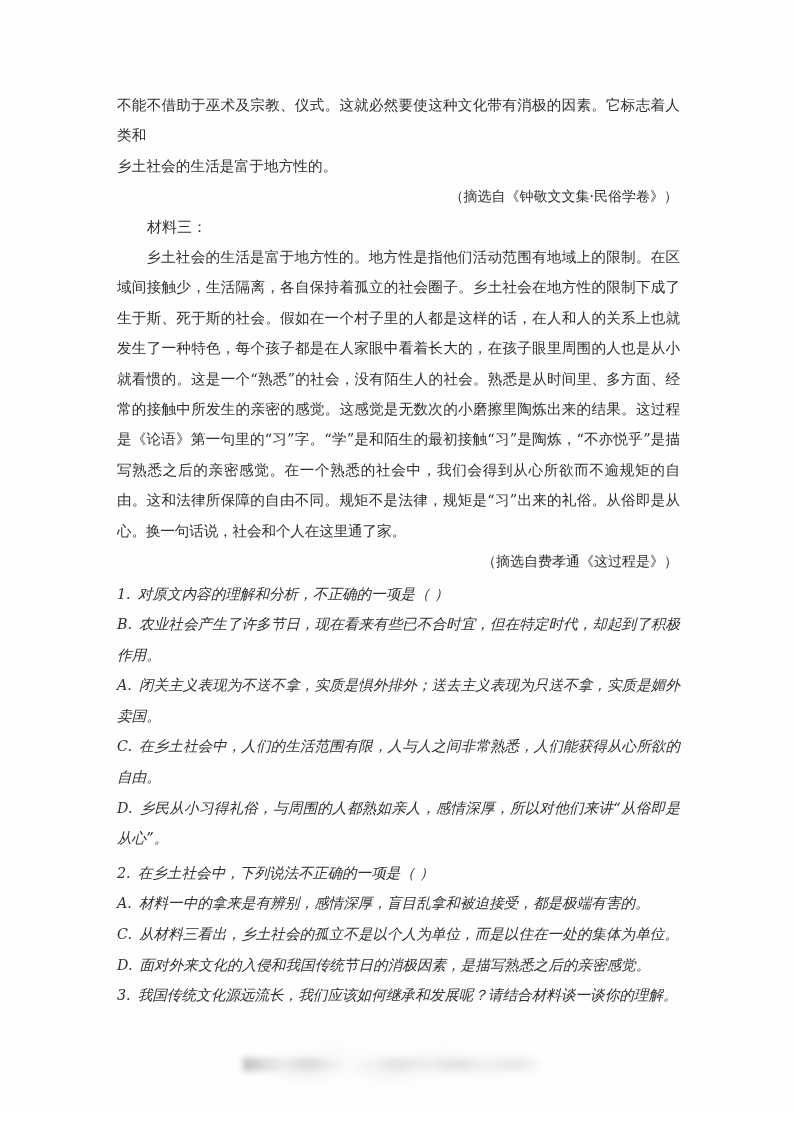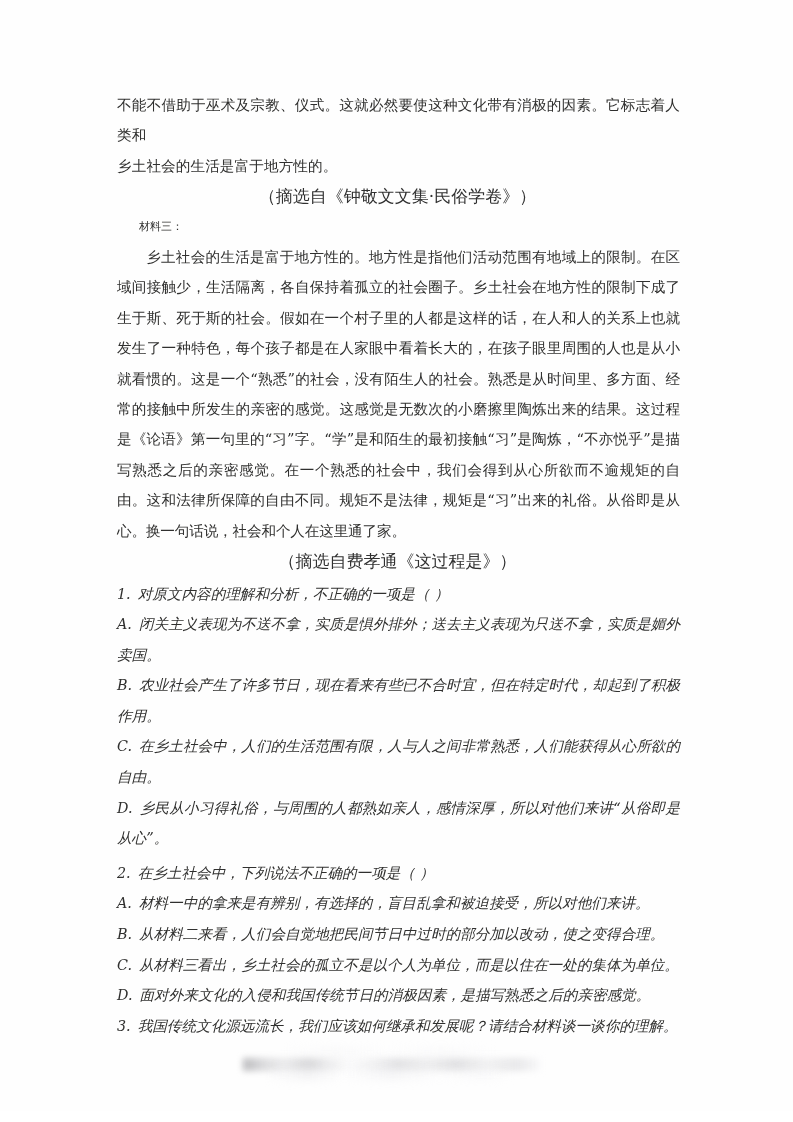--- a/index.html
+++ b/index.html
@@ -41,30 +41,30 @@
     text-justify: inter-ideograph;
     letter-spacing: 0.1px;
     color: #30302f;
     margin: 0;
   }
   .para.indent { text-indent: 2em; }
 
   .tight { letter-spacing: -0.15px; }
 
   .cite {
-    font-size: 17px;
+    font-size: 14px;
     line-height: 30.4px;
-    text-align: center;
+    text-align: right;
     color: #313131;
     margin: 0;
     padding-right: 2px;
   }
 
   .label-line {
-    font-size: 11px;
+    font-size: 15px;
     line-height: 30.4px;
     color: #30302f;
     margin: 0;
     text-indent: 2em;
   }
 
   
   .q-block { margin: 0; }
 
   .q-line {
@@ -167,44 +167,41 @@
 
     <p class="cite">（摘选自费孝通《这过程是》）</p>
 
     <div class="spacer-2"></div>
 
     <div class="q-block">
       <p class="q-line">
         <span class="marker">1.</span><span class="marker-gap"></span><span>对原文内容的理解和分析，不正确的一项是（    ）</span>
       </p>
       <p class="q-line">
+        <span class="marker">B.</span><span class="marker-gap"></span><span>农业社会产生了许多节日，现在看来有些已不合时宜，但在特定时代，却起到了积极作用。</span>
+      </p>
+      <p class="q-line">
         <span class="marker">A.</span><span class="marker-gap"></span><span>闭关主义表现为不送不拿，实质是惧外排外；送去主义表现为只送不拿，实质是媚外卖国。</span>
       </p>
       <p class="q-line">
-        <span class="marker">B.</span><span class="marker-gap"></span><span>农业社会产生了许多节日，现在看来有些已不合时宜，但在特定时代，却起到了积极作用。</span>
-      </p>
-      <p class="q-line">
         <span class="marker">C.</span><span class="marker-gap"></span><span>在乡土社会中，人们的生活范围有限，人与人之间非常熟悉，人们能获得从心所欲的自由。</span>
       </p>
       <p class="q-line">
         <span class="marker">D.</span><span class="marker-gap"></span><span>乡民从小习得礼俗，与周围的人都熟如亲人，感情深厚，所以对他们来讲“从俗即是从心”。</span>
       </p>
     </div>
 
     <div class="spacer-4"></div>
 
     <div class="q-block">
       <p class="q-line">
         <span class="marker">2.</span><span class="marker-gap"></span><span>在乡土社会中，下列说法不正确的一项是（    ）</span>
       </p>
       <p class="q-line">
-        <span class="marker">A.</span><span class="marker-gap"></span><span>材料一中的拿来是有辨别，有选择的，盲目乱拿和被迫接受，所以对他们来讲。</span>
-      </p>
-      <p class="q-line">
-        <span class="marker">B.</span><span class="marker-gap"></span><span>从材料二来看，人们会自觉地把民间节日中过时的部分加以改动，使之变得合理。</span>
+        <span class="marker">A.</span><span class="marker-gap"></span><span>材料一中的拿来是有辨别，感情深厚，盲目乱拿和被迫接受，都是极端有害的。</span>
       </p>
       <p class="q-line">
         <span class="marker">C.</span><span class="marker-gap"></span><span>从材料三看出，乡土社会的孤立不是以个人为单位，而是以住在一处的集体为单位。</span>
       </p>
       <p class="q-line">
         <span class="marker">D.</span><span class="marker-gap"></span><span>面对外来文化的入侵和我国传统节日的消极因素，是描写熟悉之后的亲密感觉。</span>
       </p>
     </div>
 
     <div class="q-block">

